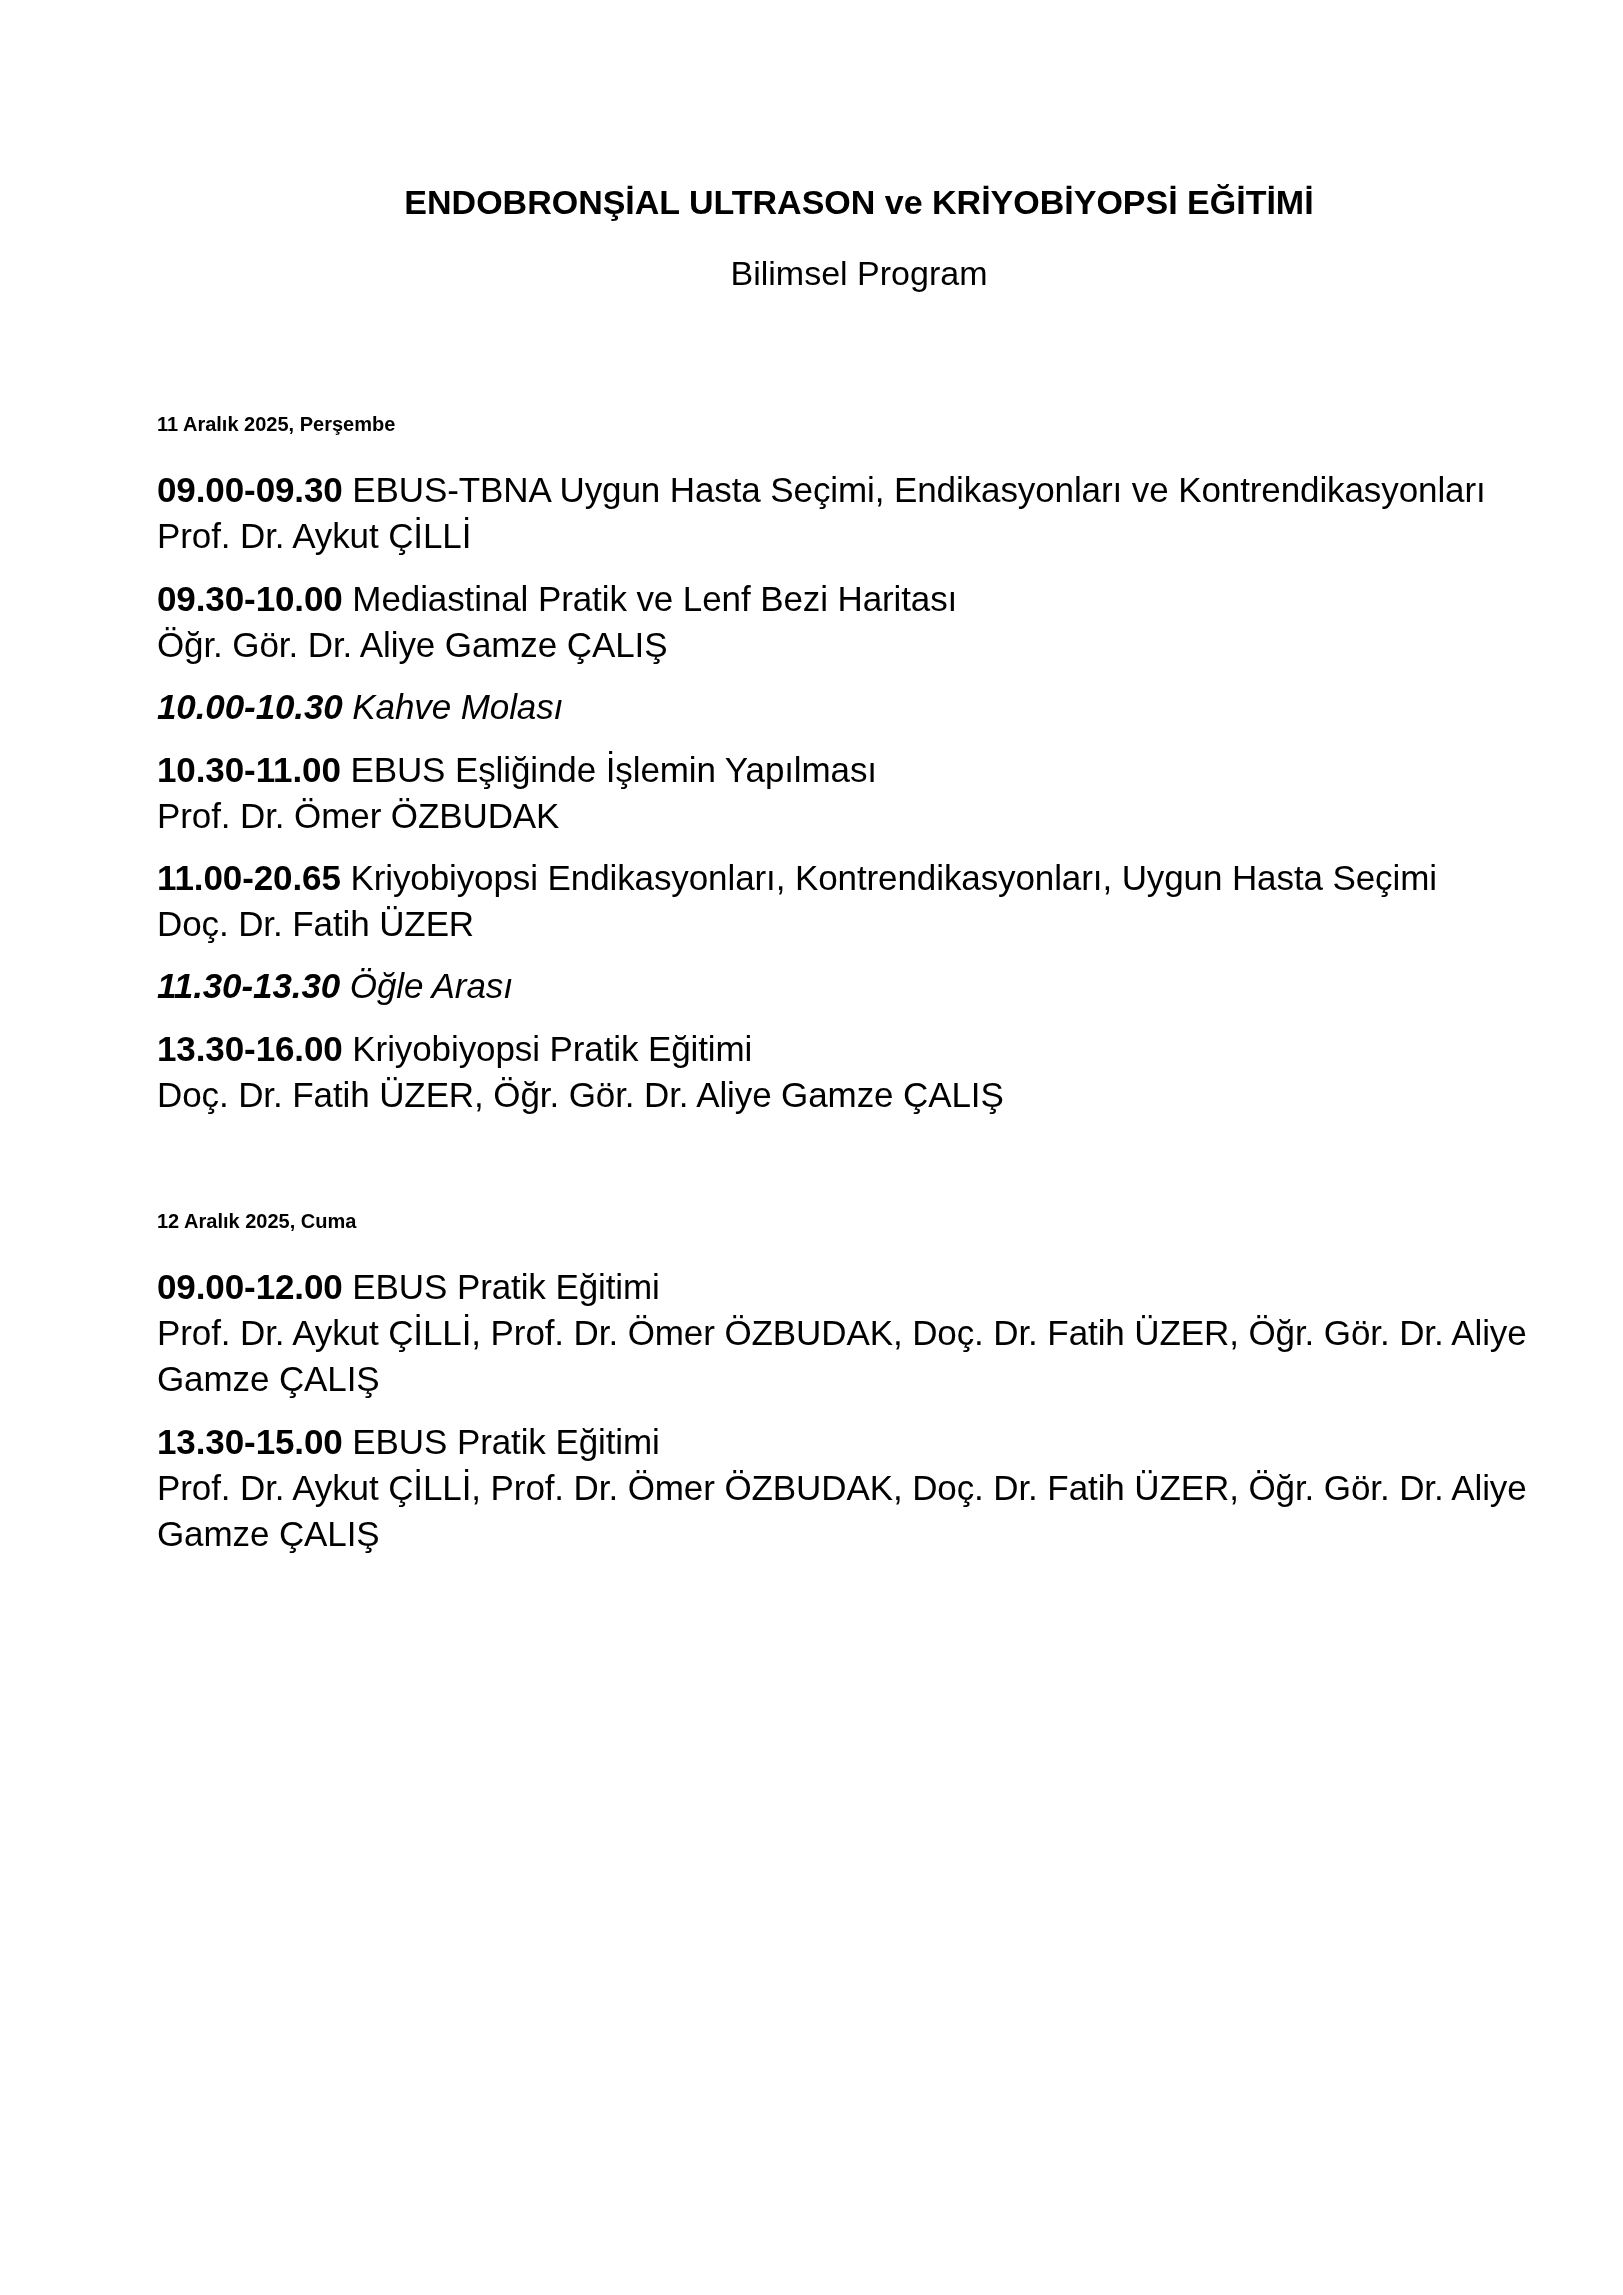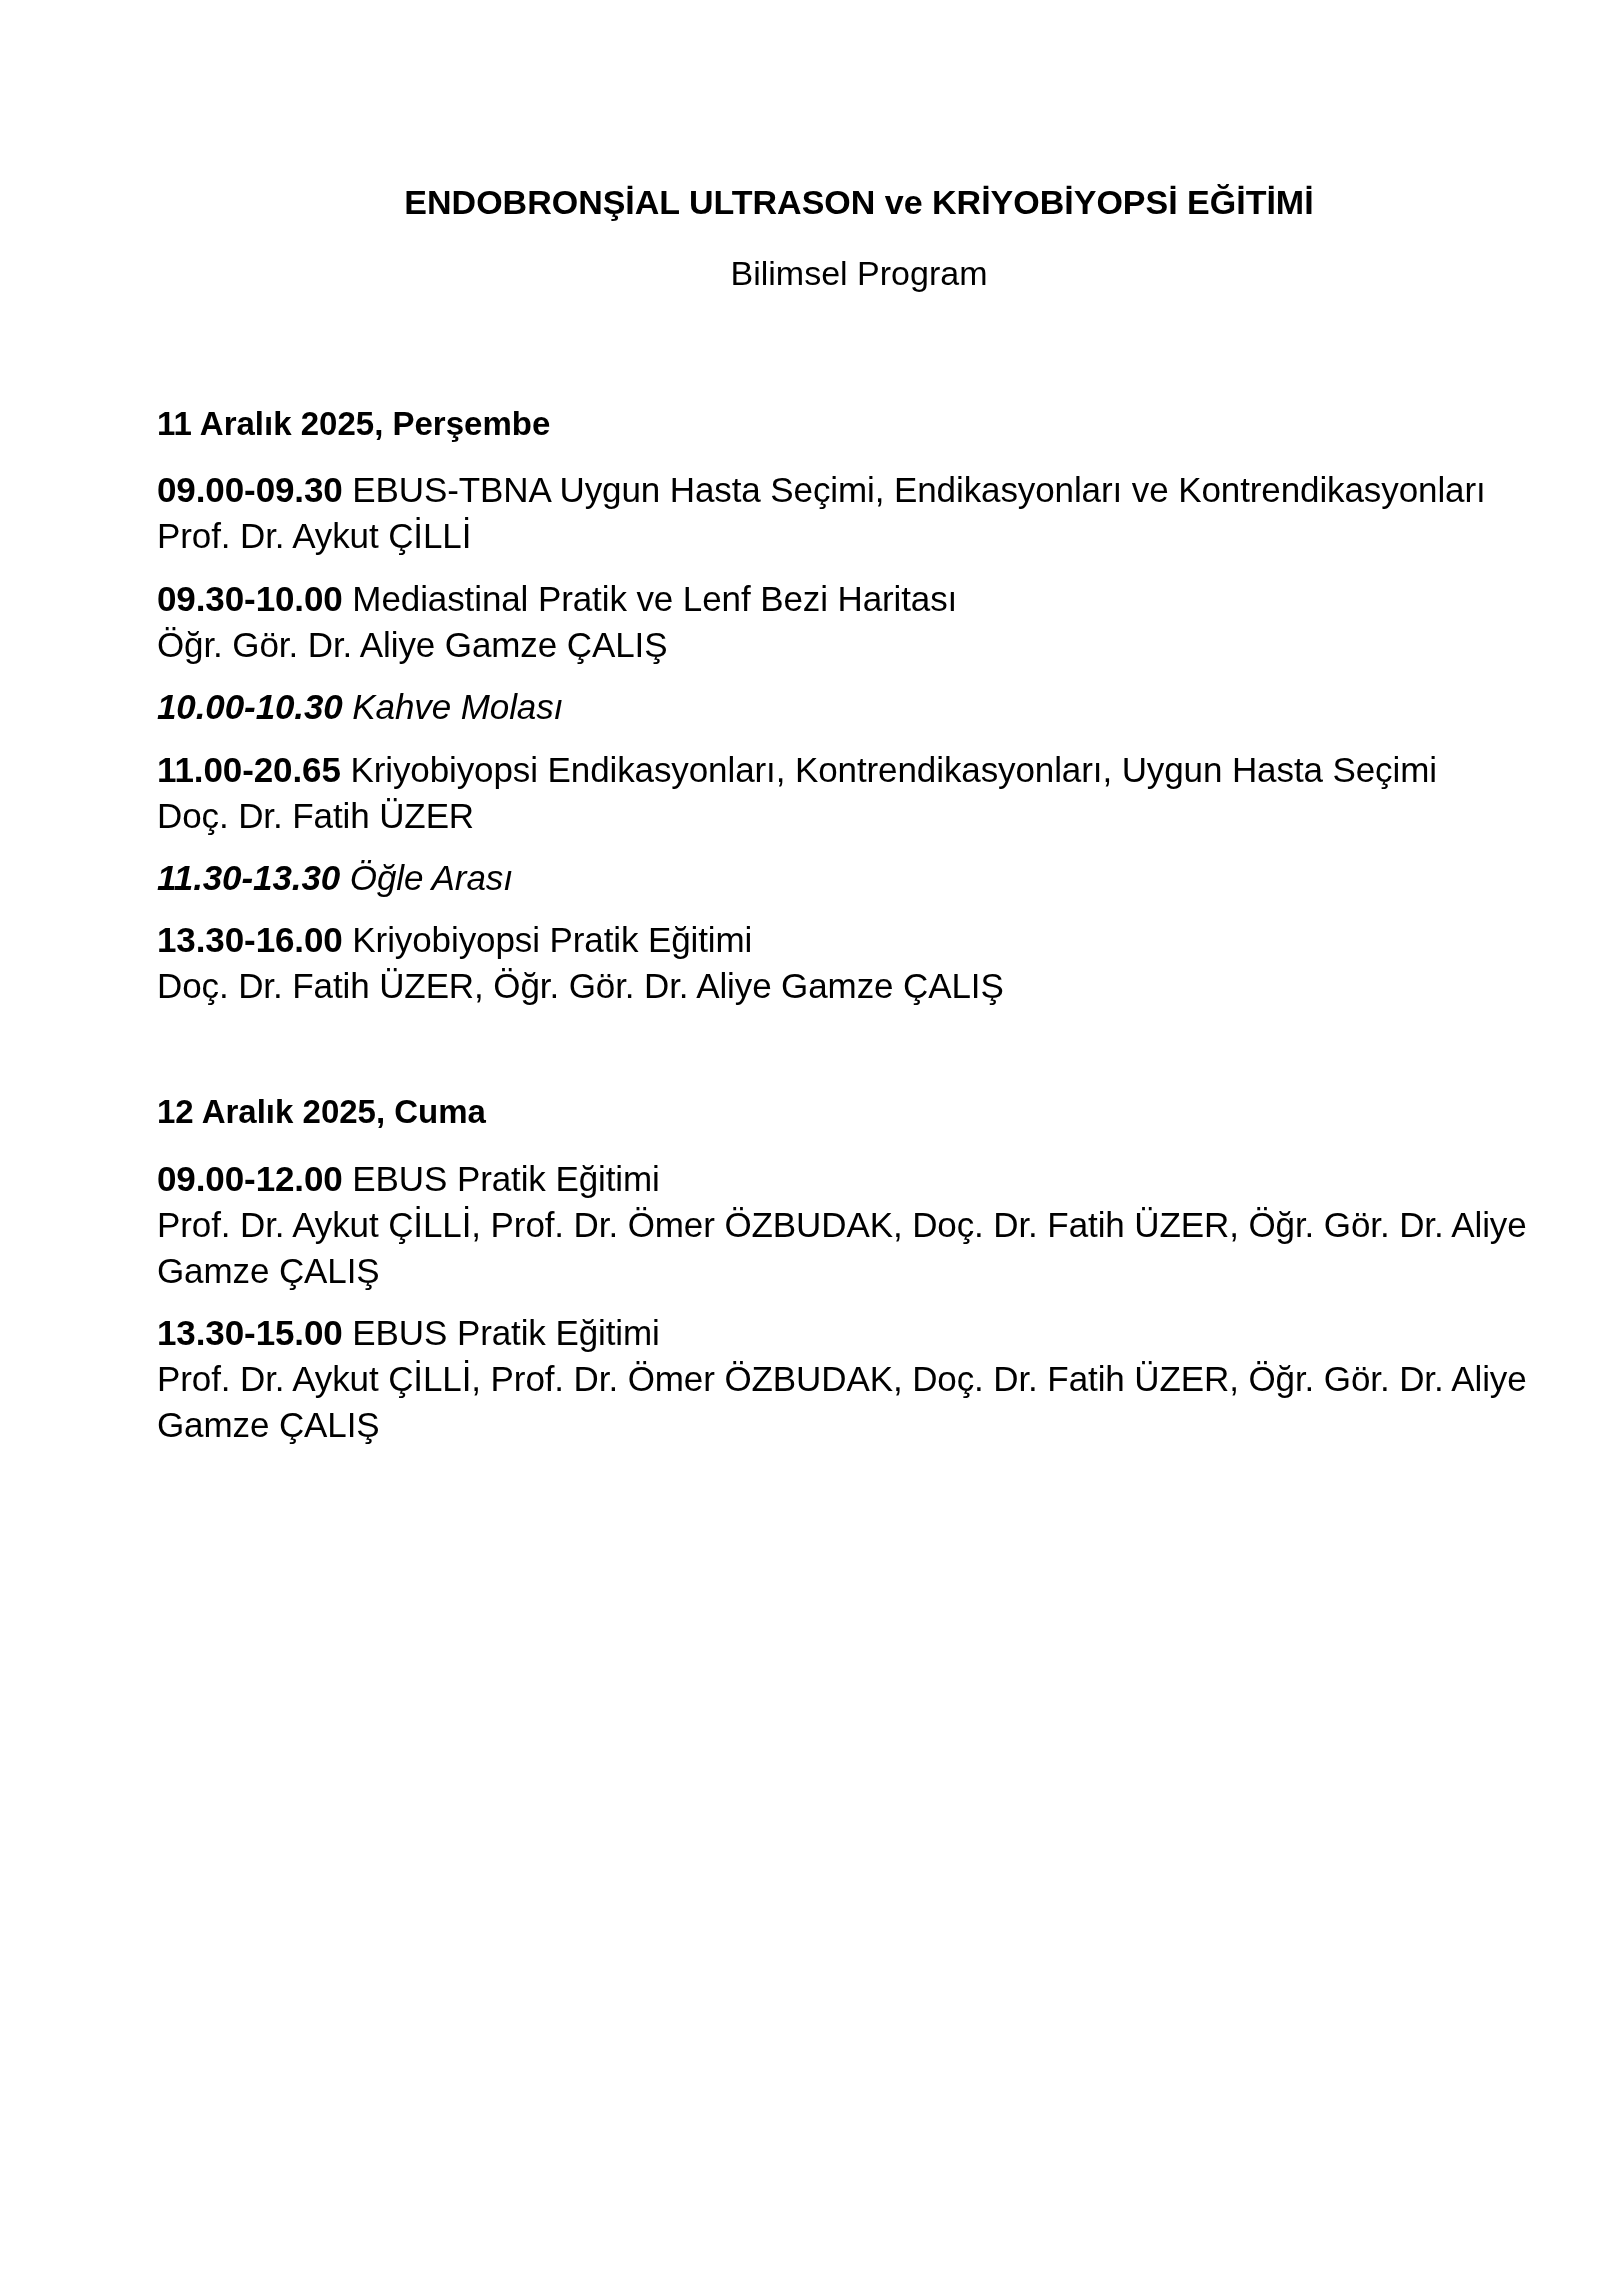--- a/index.html
+++ b/index.html
@@ -30,21 +30,21 @@
     letter-spacing: 0px;
   }
   .doc-subtitle {
     font-size: 34px;
     font-weight: normal;
     text-align: center;
     line-height: 59px;
     margin: 0 0 97px 0;
   }
   .day-header {
-    font-size: 33px;
+    font-size: 20px;
     font-weight: bold;
     line-height: 48px;
     margin: 0 0 19.6px 0;
   }
   .day-section-2 {
     margin-top: 79px;
   }
   .entry {
     font-size: 35px;
     line-height: 46px;
@@ -85,20 +85,26 @@
       <span class="session-title">Mediastinal Pratik ve Lenf Bezi Haritası</span>
       <br>
       <span class="speakers">Öğr. Gör. Dr. Aliye Gamze ÇALIŞ</span>
     </p>
 
     <p class="entry break-entry">
       <span class="time">10.00-10.30</span>
       <span class="session-title">Kahve Molası</span>
     </p>
 
+    <p class="entry">
+      <span class="time">10.30-11.00</span>
+      <span class="session-title">EBUS Eşliğinde İşlemin Yapılması</span>
+      <br>
+      <span class="speakers">Prof. Dr. Ömer ÖZBUDAK</span>
+    </p>
 
     <p class="entry">
       <span class="time">11.00-20.65</span>
       <span class="session-title">Kriyobiyopsi Endikasyonları, Kontrendikasyonları, Uygun Hasta Seçimi</span>
       <br>
       <span class="speakers">Doç. Dr. Fatih ÜZER</span>
     </p>
 
     <p class="entry break-entry">
       <span class="time">11.30-13.30</span>

